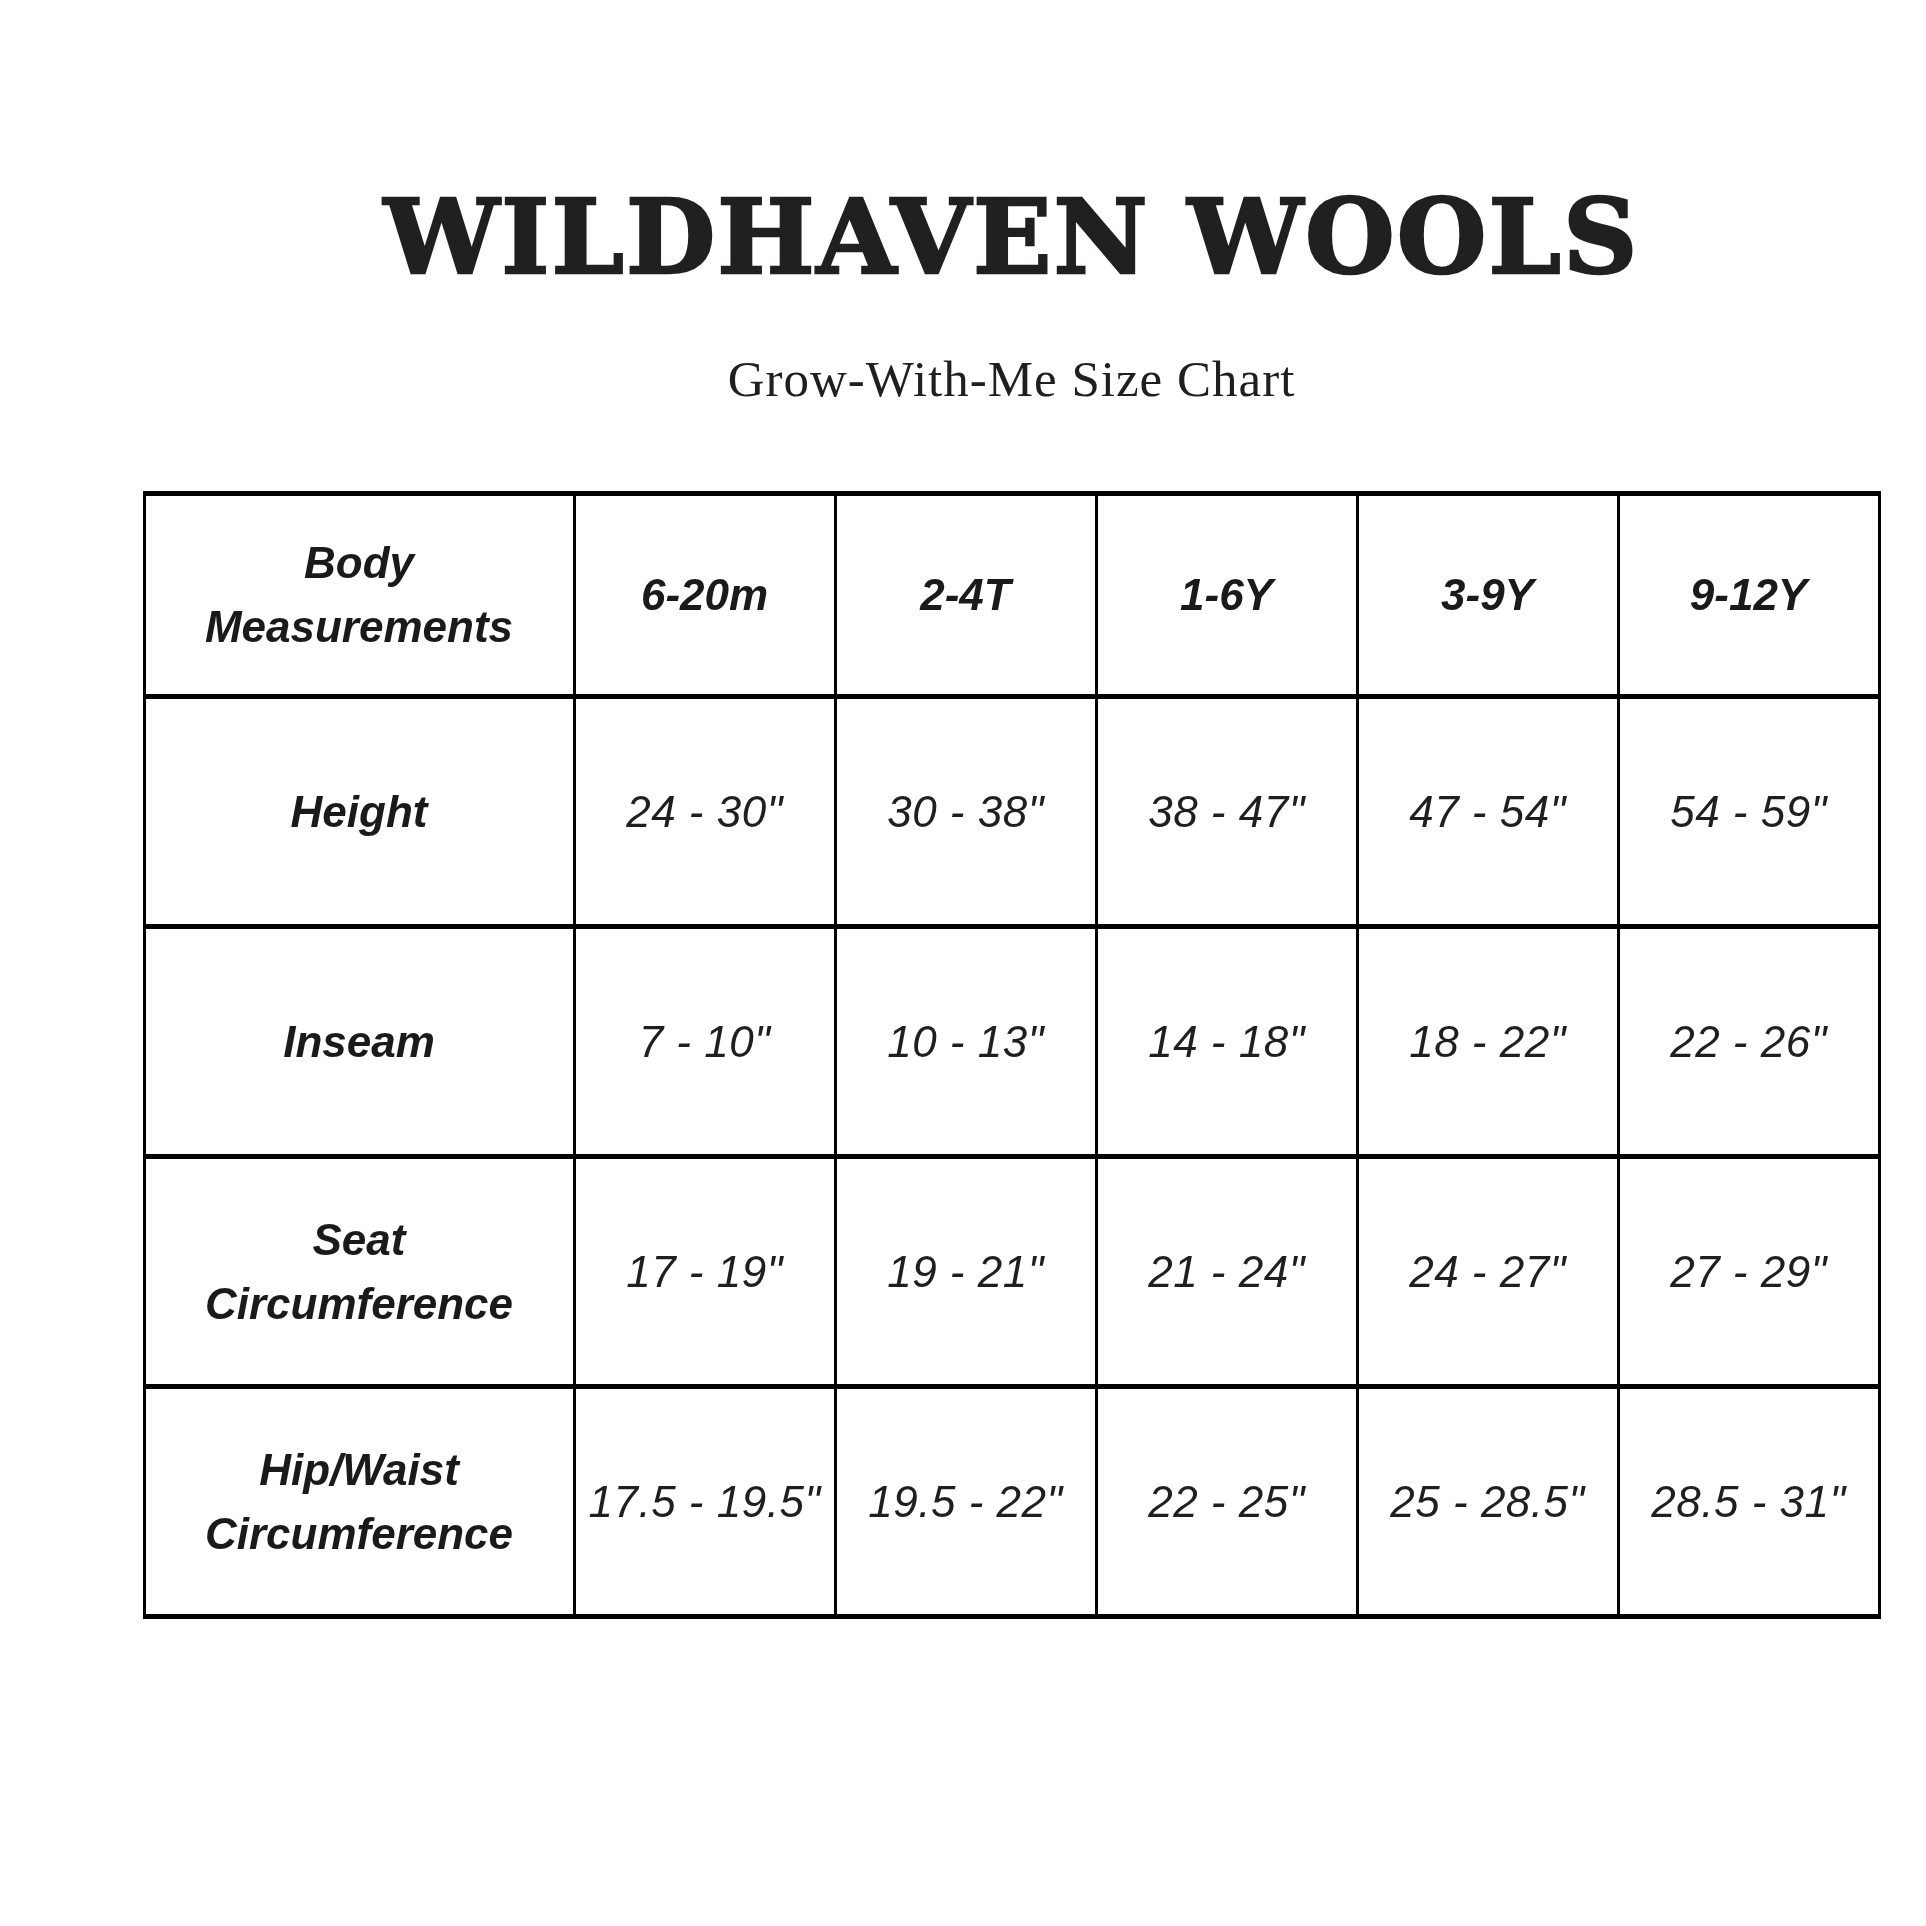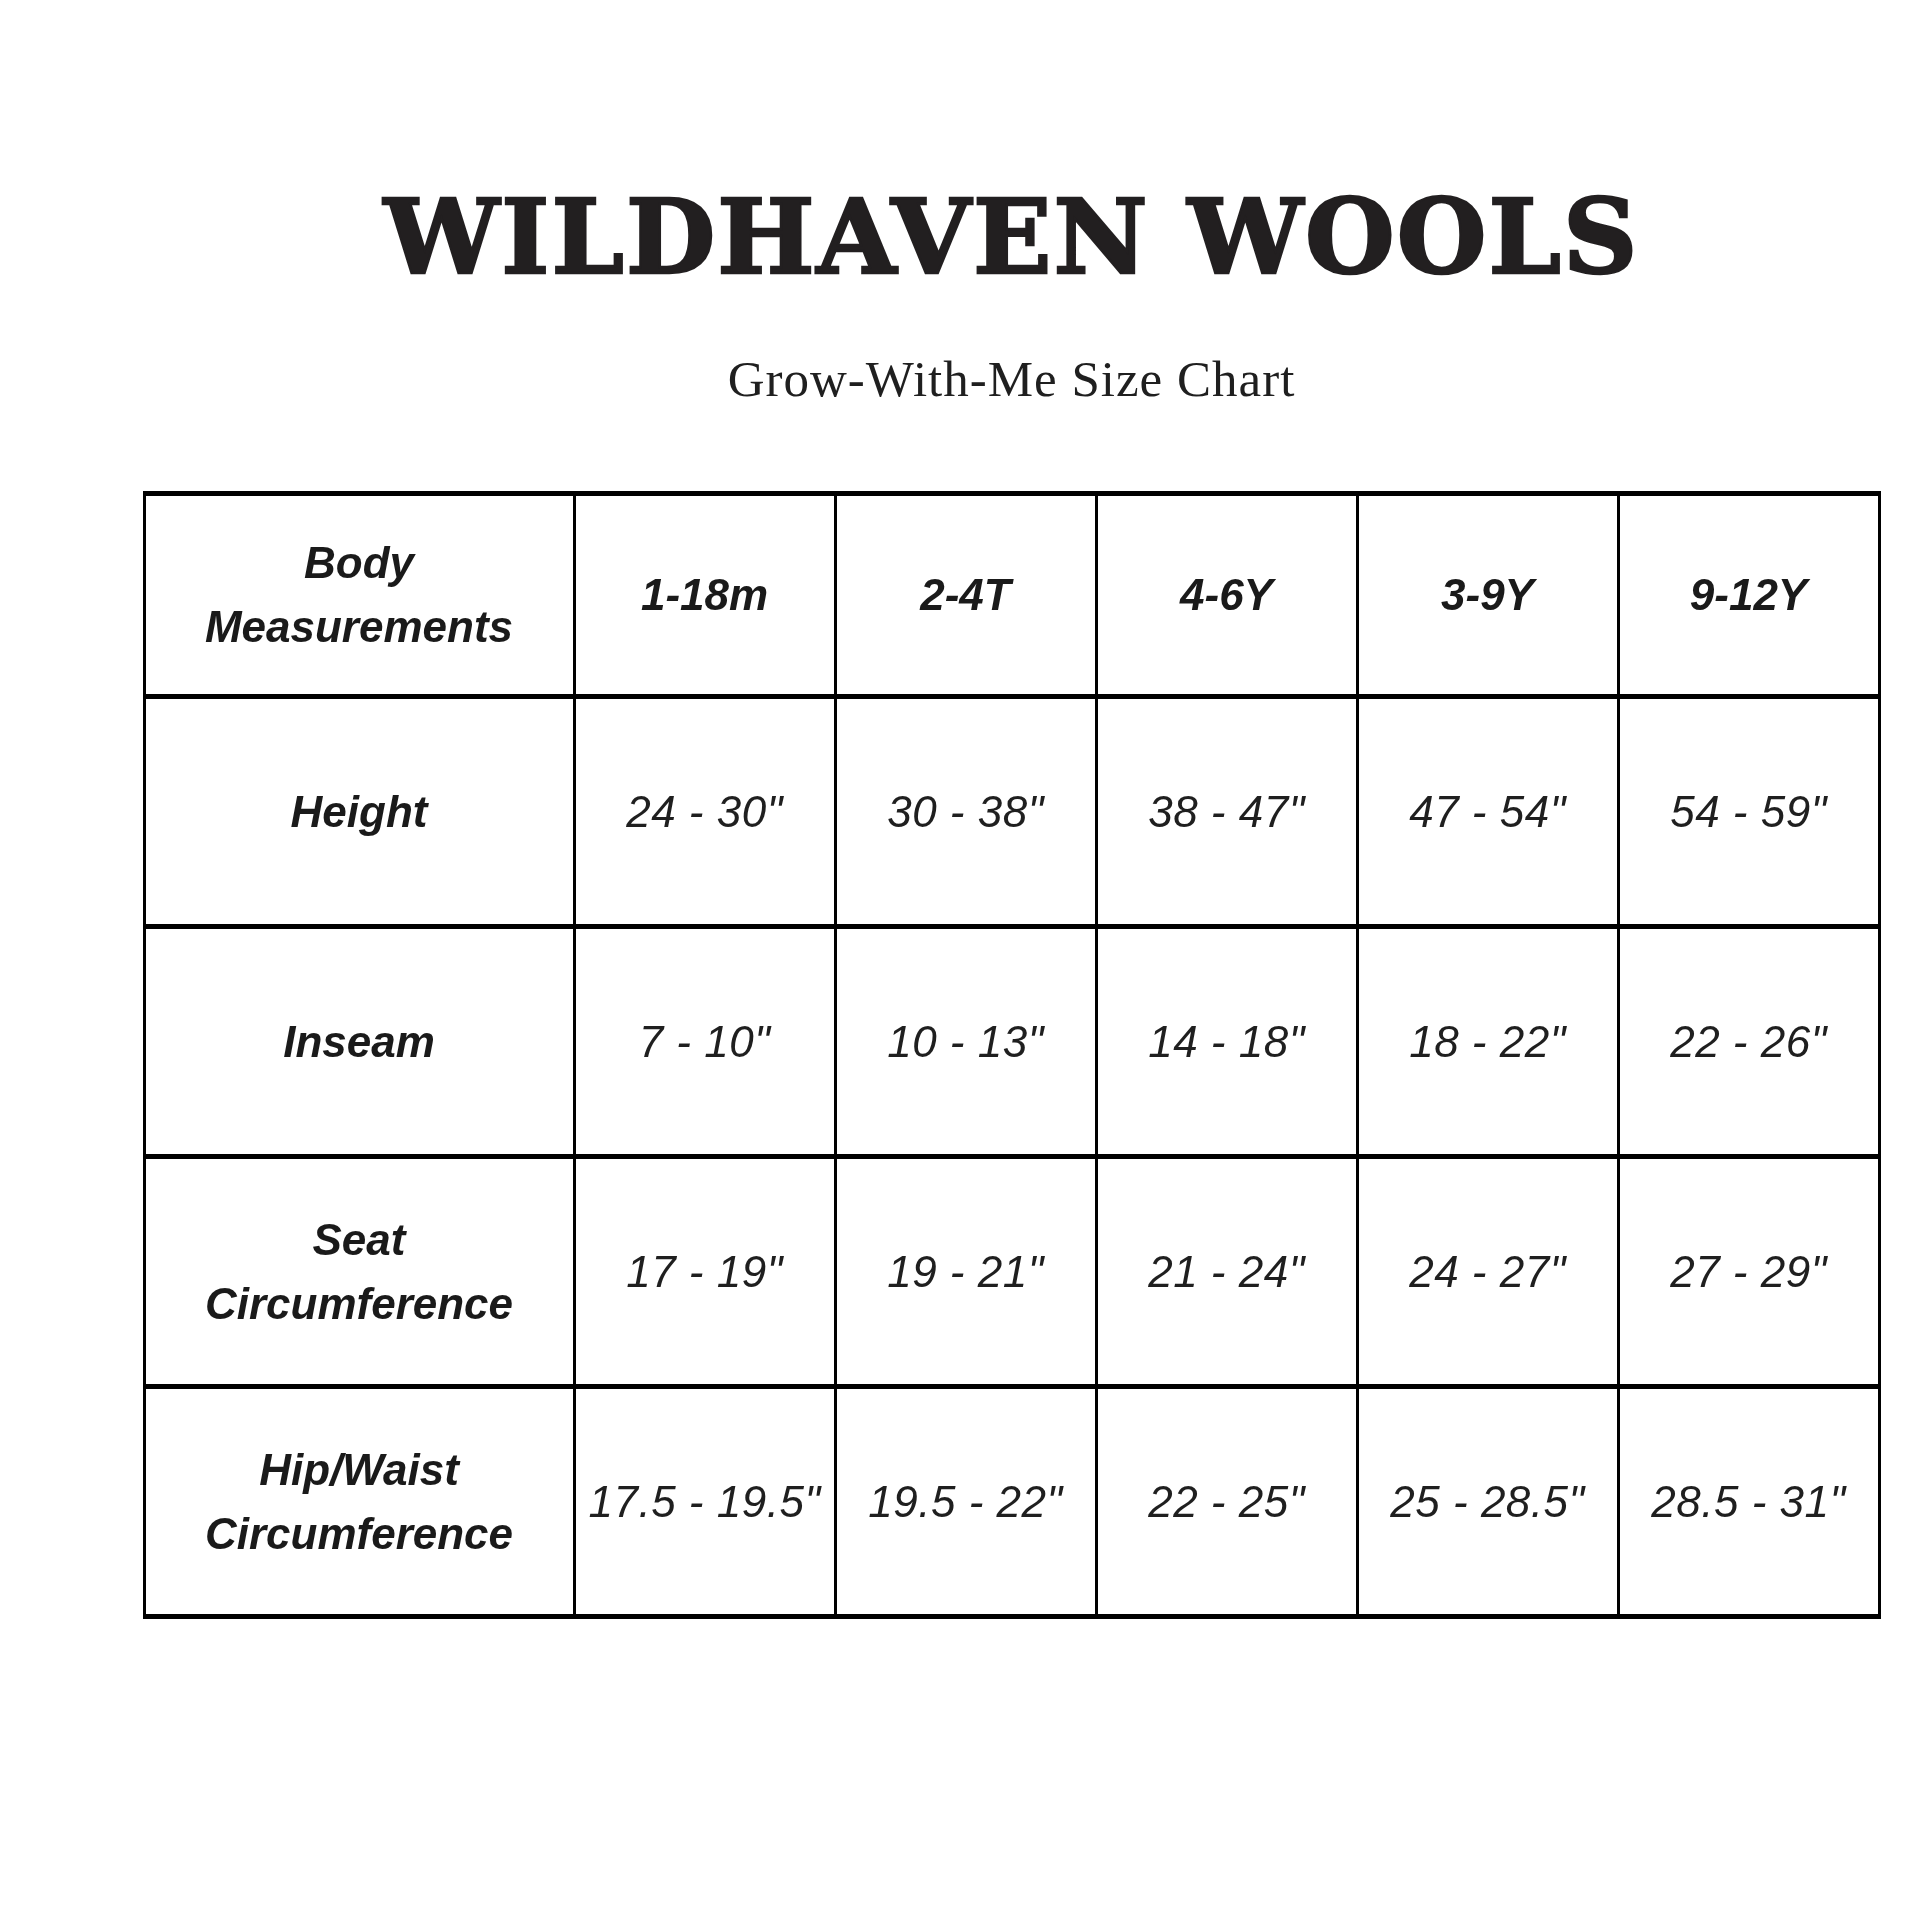--- a/index.html
+++ b/index.html
@@ -95,23 +95,23 @@
       <col class="c-label">
       <col class="c-size">
       <col class="c-size">
       <col class="c-size">
       <col class="c-size">
       <col class="c-size">
     </colgroup>
     <thead>
       <tr>
         <th class="column-header">Body Measurements</th>
-        <th class="column-header">1-18m</th>
+        <th class="column-header">6-20m</th>
         <th class="column-header">2-4T</th>
-        <th class="column-header">4-6Y</th>
+        <th class="column-header">1-6Y</th>
         <th class="column-header">3-9Y</th>
         <th class="column-header">9-12Y</th>
       </tr>
     </thead>
     <tbody>
       <tr>
         <th class="row-label">Height</th>
         <td class="size-value">24 - 30"</td>
         <td class="size-value">30 - 38"</td>
         <td class="size-value">38 - 47"</td>

